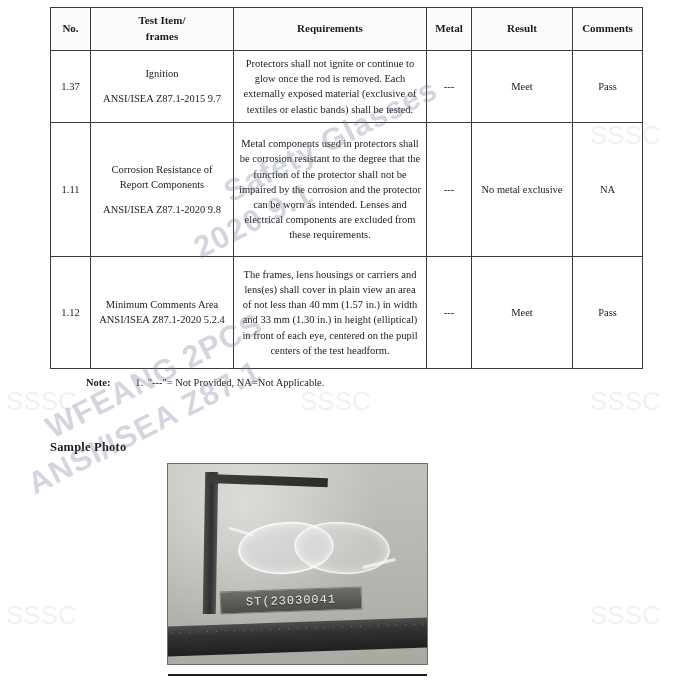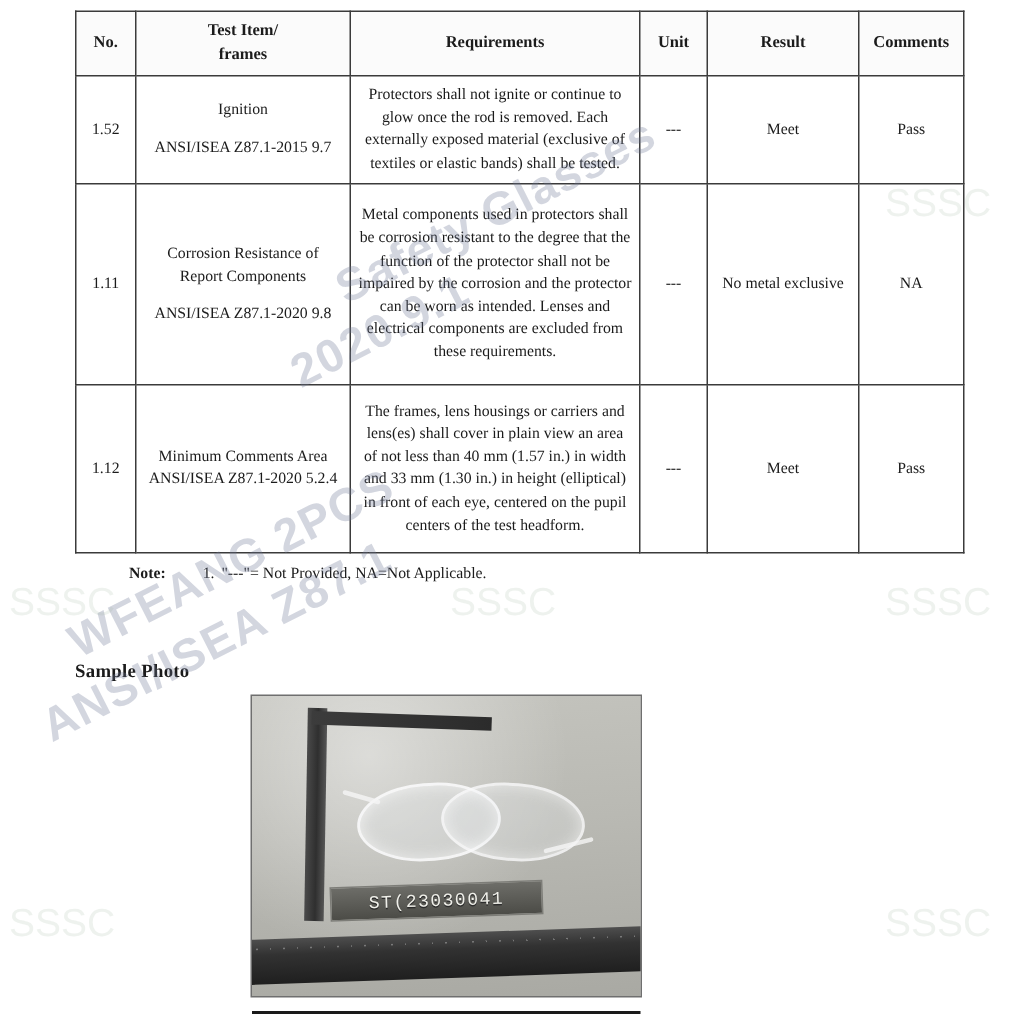--- a/index.html
+++ b/index.html
@@ -256,28 +256,28 @@
         <col class="c-comm">
     </colgroup>
     <thead>
       <tr>
         <th>No.</th>
         <th>
           <div>Test Item/</div>
           <div>frames</div>
         </th>
         <th>Requirements</th>
-        <th>Unit</th>
+        <th>Metal</th>
         <th>Result</th>
         <th>Comments</th>
       </tr>
     </thead>
     <tbody>
       <tr style="height:72px;">
-        <td>1.52</td>
+        <td>1.37</td>
         <td class="item-cell cell-lines">
           <div>Ignition</div>
           <div style="height:10px;"></div>
           <div>ANSI/ISEA Z87.1-2015 9.7</div>
         </td>
         <td class="req-cell">Protectors shall not ignite or continue to glow once the rod is removed. Each externally exposed material (exclusive of textiles or elastic bands) shall be tested.</td>
         <td>---</td>
         <td>Meet</td>
         <td>Pass</td>
       </tr>

